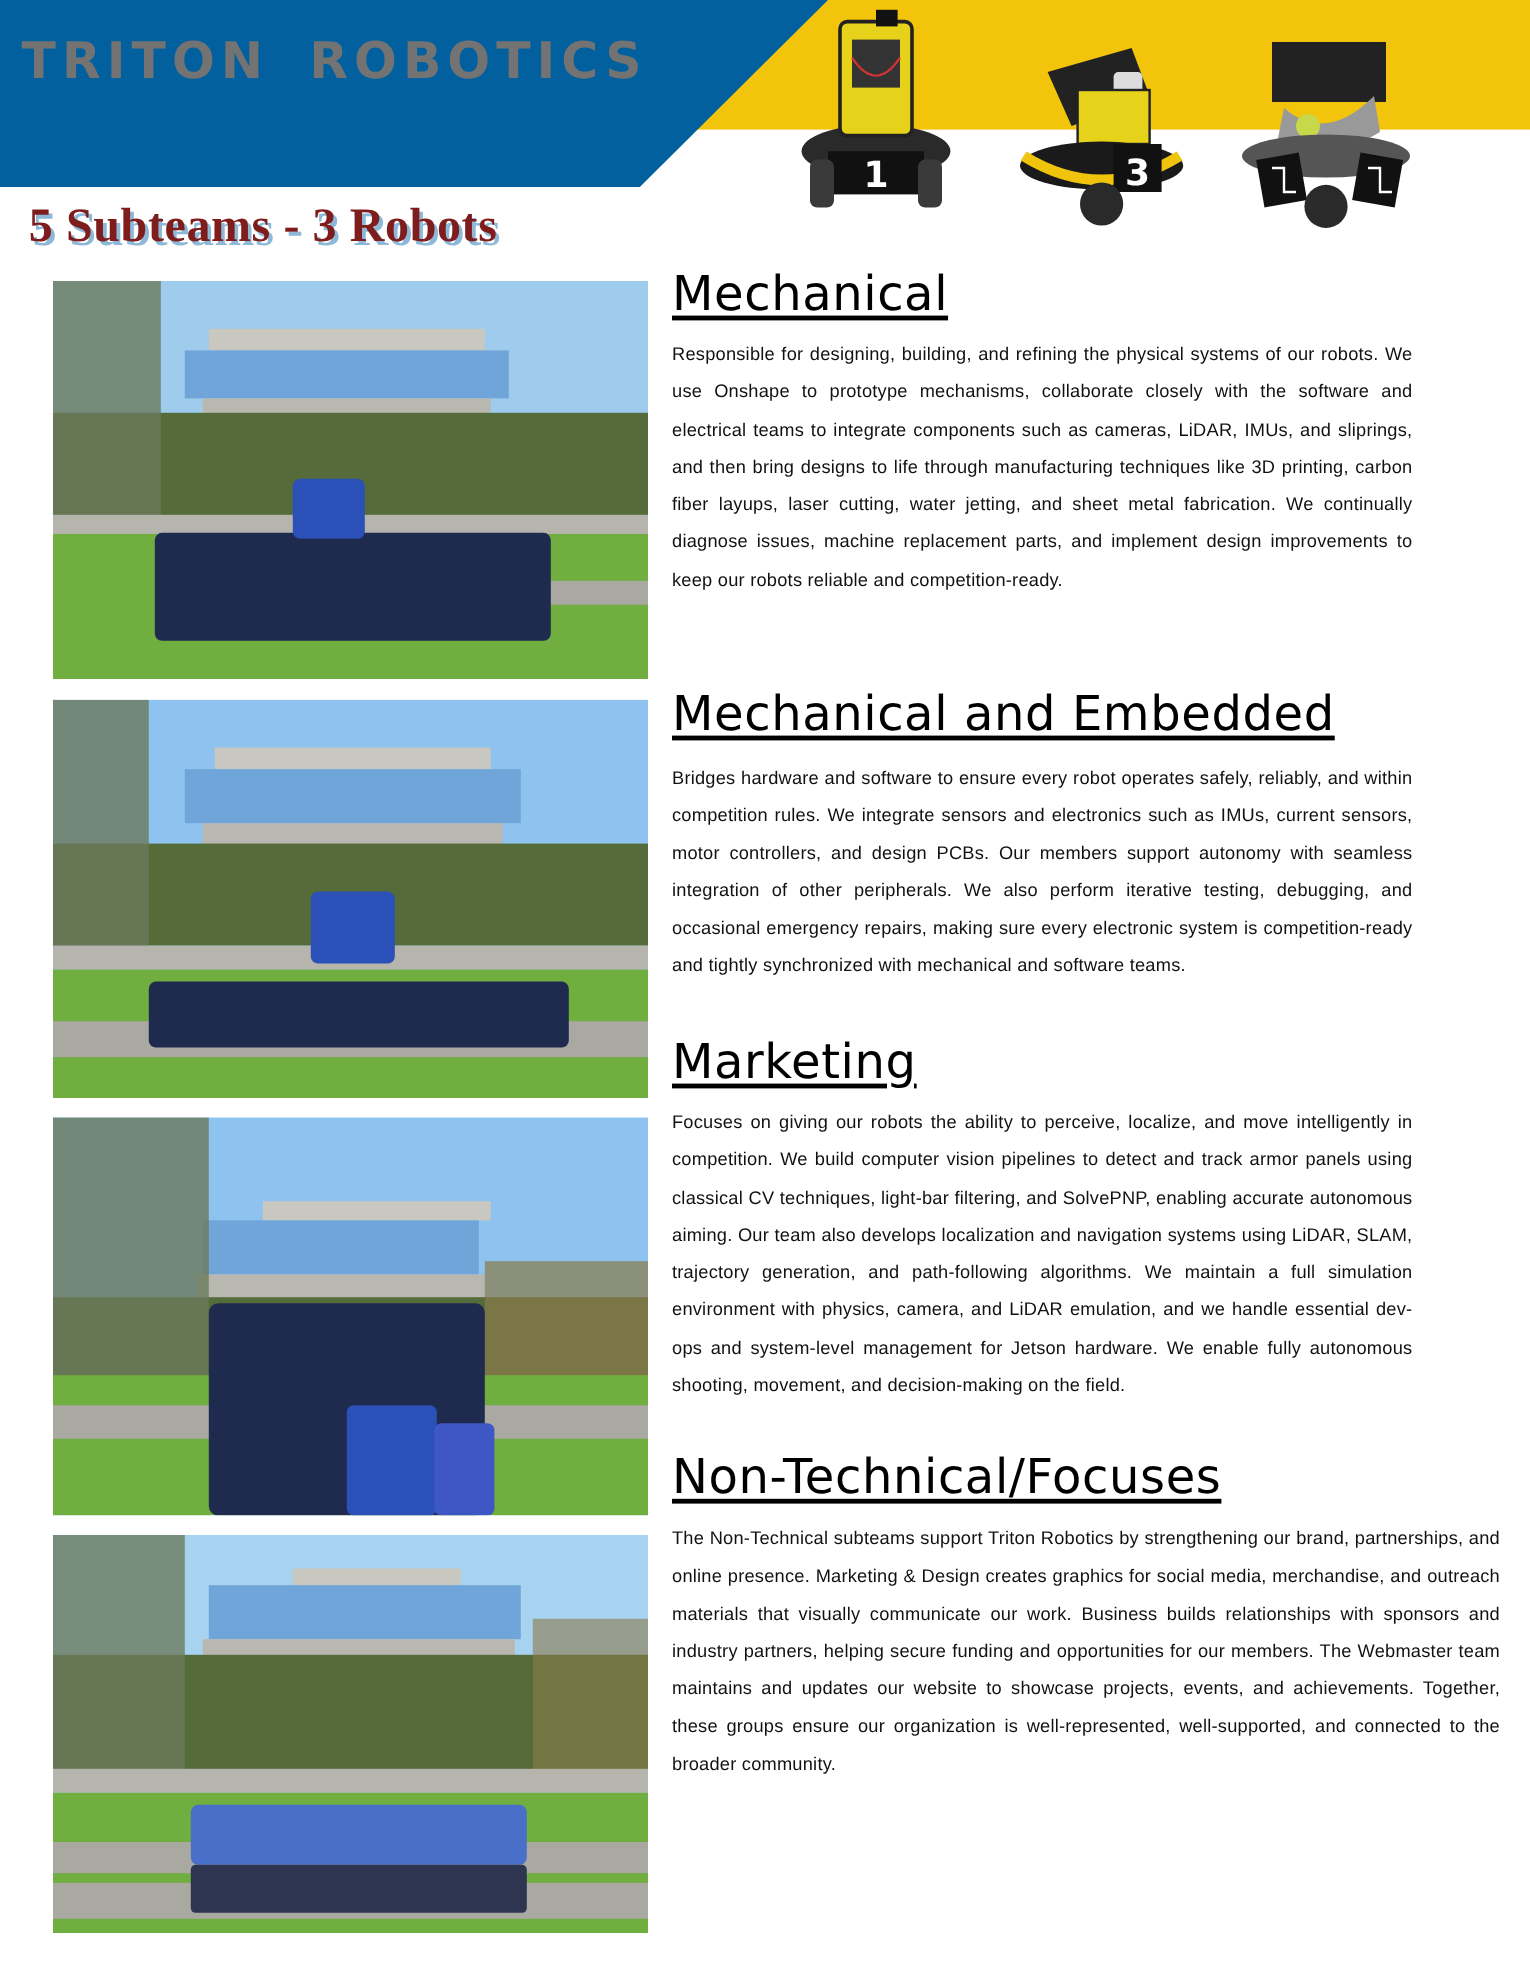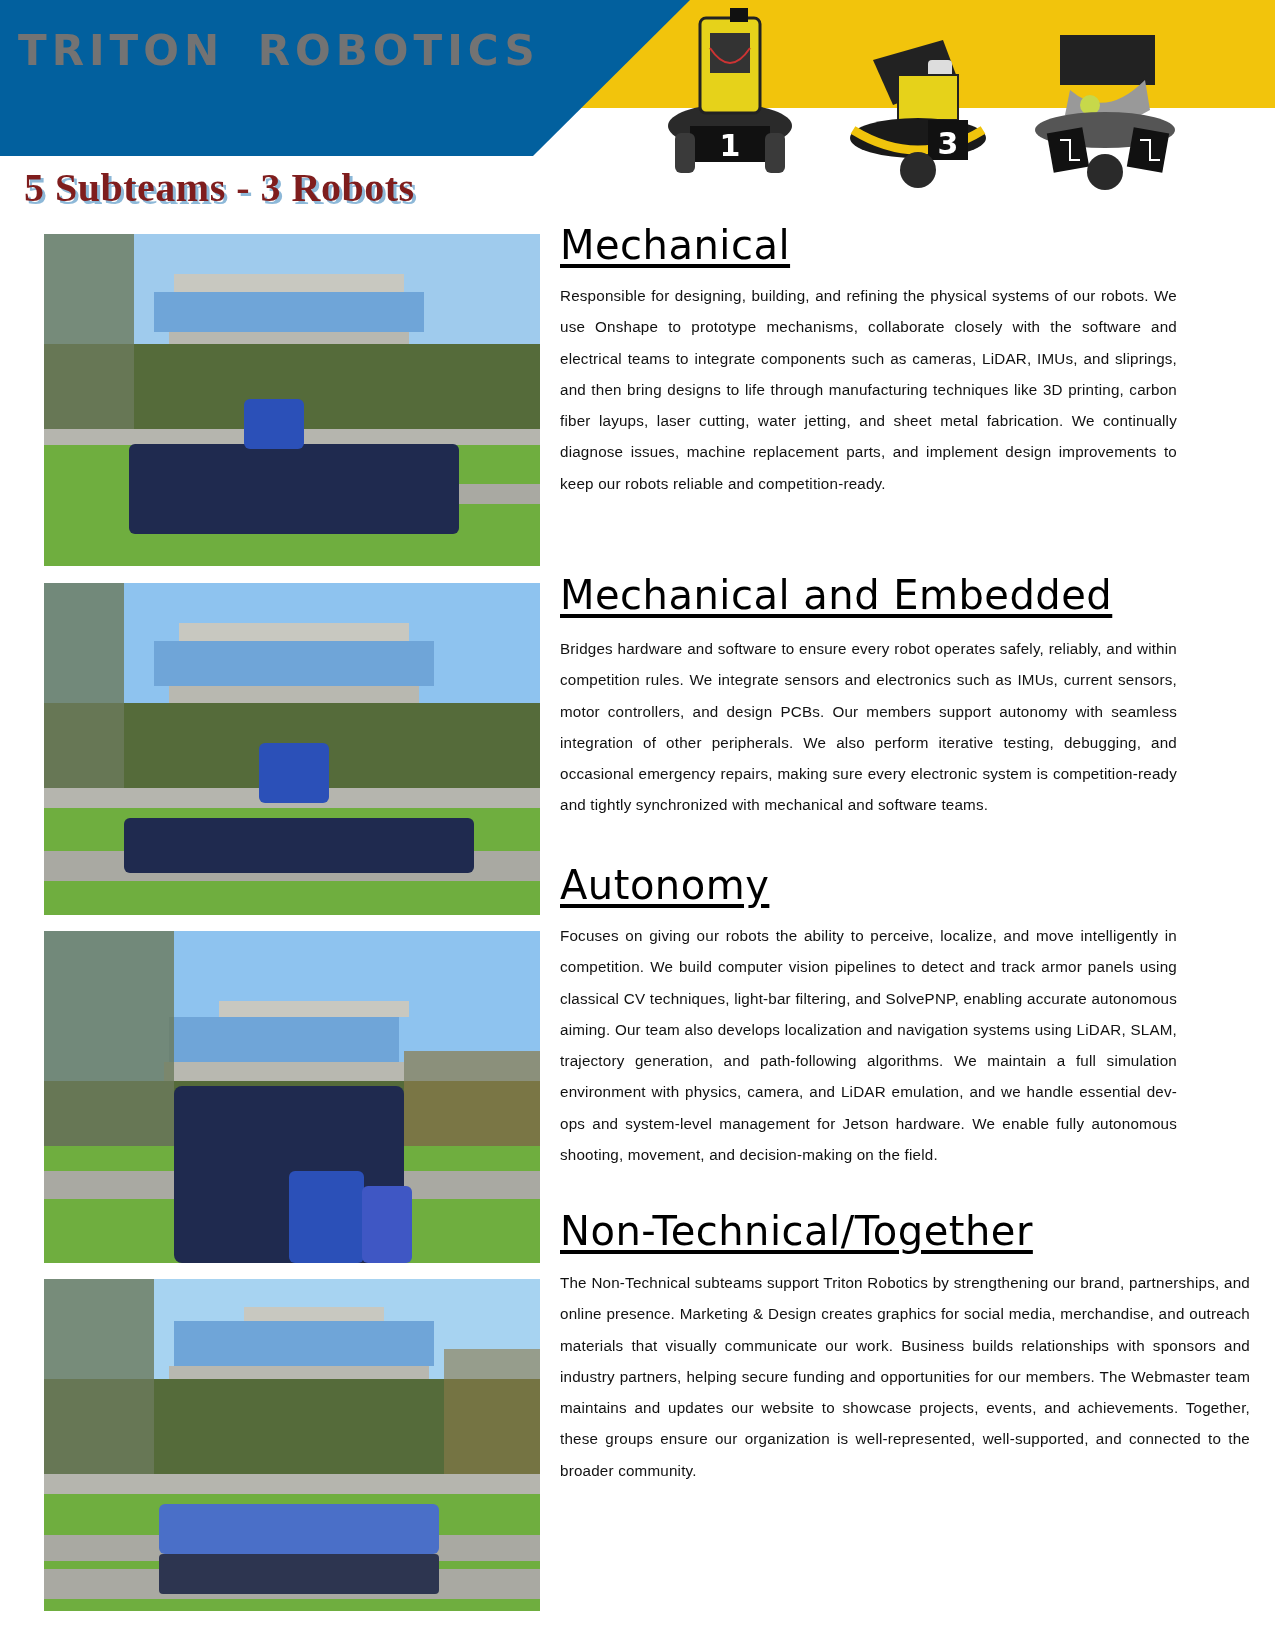--- a/index.html
+++ b/index.html
@@ -146,34 +146,34 @@
     <rect y="150" width="496" height="70" fill="#556b3a"></rect>
     <rect x="0" y="0" width="130" height="220" fill="#6b7a5c" opacity="0.8"></rect>
     <rect x="360" y="120" width="136" height="100" fill="#8a7a4a" opacity="0.7"></rect>
     <rect y="215" width="496" height="117" fill="#6fae3f"></rect>
     <rect y="240" width="496" height="28" fill="#a9a9a2"></rect>
     <rect x="130" y="155" width="230" height="177" rx="8" fill="#1f2a4f"></rect>
     <rect x="245" y="240" width="75" height="92" rx="6" fill="#2b50b8"></rect>
     <rect x="318" y="255" width="50" height="77" rx="6" fill="#3f57c4"></rect>
   </svg>
 </div>
-<div class="section-heading" style="top:862px;">Autonomy</div>
+<div class="section-heading" style="top:862px;">Marketing</div>
 <div class="section-body" style="top:920px; width:617px;">Focuses on giving our robots the ability to perceive, localize, and move intelligently in competition. We build computer vision pipelines to detect and track armor panels using classical CV techniques, light-bar filtering, and SolvePNP, enabling accurate autonomous aiming. Our team also develops localization and navigation systems using LiDAR, SLAM, trajectory generation, and path-following algorithms. We maintain a full simulation environment with physics, camera, and LiDAR emulation, and we handle essential dev-ops and system-level management for Jetson hardware. We enable fully autonomous shooting, movement, and decision-making on the field.</div>
 
 <div class="photo" style="top:1279px;">
   <svg viewBox="0 0 496 332" preserveAspectRatio="none">
     <rect width="496" height="332" fill="#a7d3f1"></rect>
     <rect x="200" y="28" width="140" height="14" fill="#c8c8c0"></rect>
     <rect x="130" y="42" width="260" height="45" fill="#6fa5d8"></rect>
     <rect x="125" y="87" width="260" height="18" fill="#b8b8b0"></rect>
     <rect y="100" width="496" height="100" fill="#556b3a"></rect>
     <rect x="0" y="0" width="110" height="200" fill="#6b7a5c" opacity="0.8"></rect>
     <rect x="400" y="70" width="96" height="130" fill="#8a7a4a" opacity="0.6"></rect>
     <rect y="195" width="496" height="20" fill="#b5b5ae"></rect>
     <rect y="215" width="496" height="117" fill="#6fae3f"></rect>
     <rect y="256" width="496" height="26" fill="#a9a9a2"></rect>
     <rect y="290" width="496" height="30" fill="#a9a9a2"></rect>
     <rect x="115" y="225" width="280" height="50" rx="6" fill="#4a6fc8"></rect>
     <rect x="115" y="275" width="280" height="40" rx="4" fill="#2d3550"></rect>
   </svg>
 </div>
-<div class="section-heading" style="top:1208px;">Non-Technical/Together</div>
+<div class="section-heading" style="top:1208px;">Non-Technical/Focuses</div>
 <div class="section-body" style="top:1267px; width:690px;">The Non-Technical subteams support Triton Robotics by strengthening our brand, partnerships, and online presence. Marketing &amp; Design creates graphics for social media, merchandise, and outreach materials that visually communicate our work. Business builds relationships with sponsors and industry partners, helping secure funding and opportunities for our members. The Webmaster team maintains and updates our website to showcase projects, events, and achievements. Together, these groups ensure our organization is well-represented, well-supported, and connected to the broader community.</div>
 
 </body></html>

